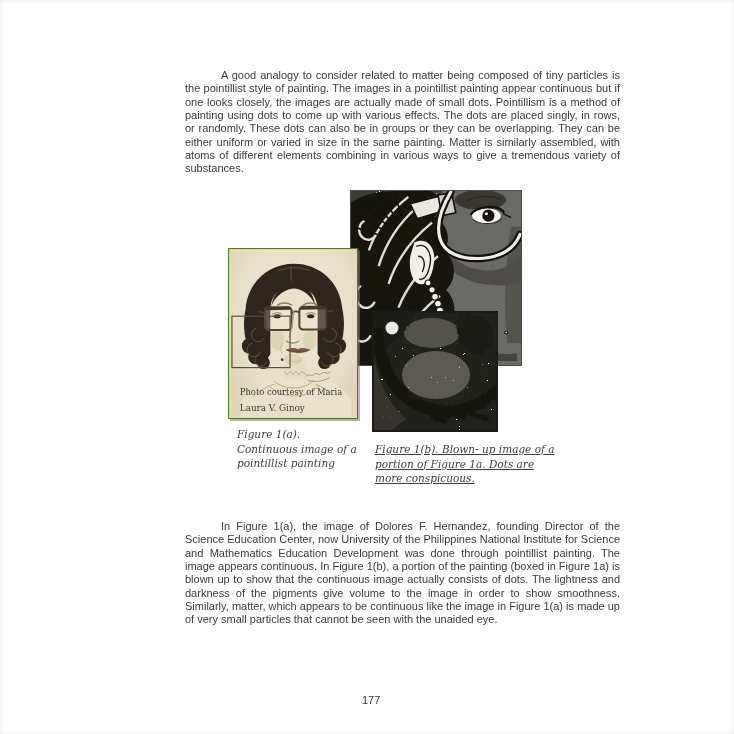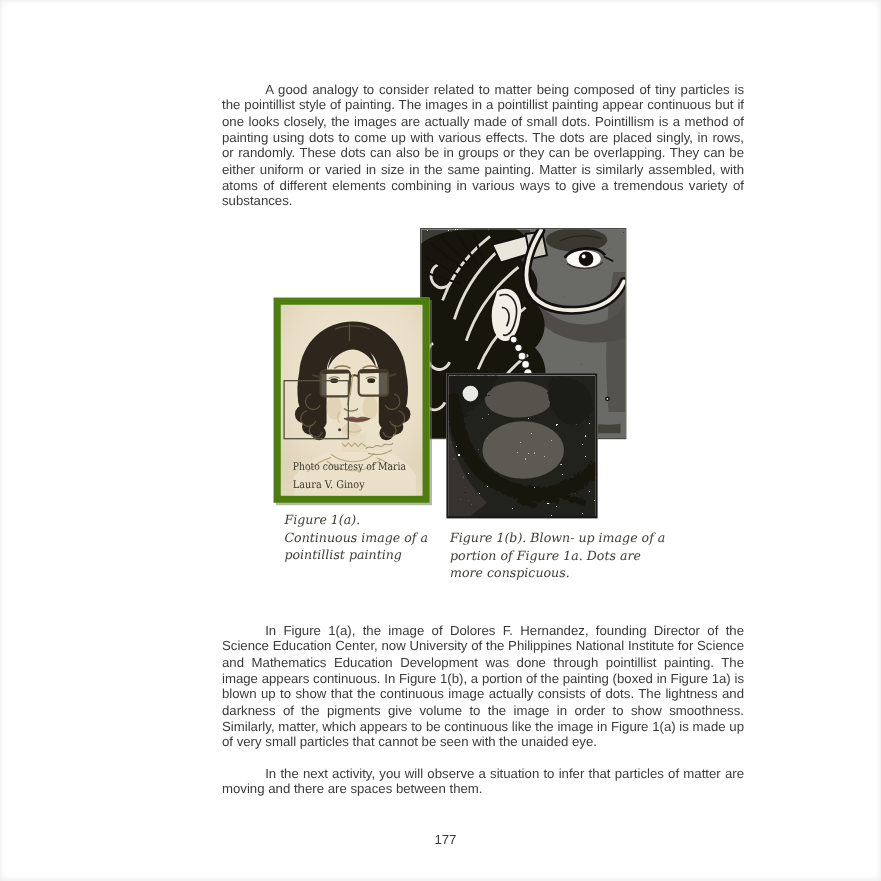--- a/index.html
+++ b/index.html
@@ -13,32 +13,32 @@
     font-size:11px;line-height:13.35px;text-align:justify;text-indent:36px;
     color:#3a3a3c;
   }
   #p1{top:57px}
   #p2{top:508px}
   #p3{top:627px}
 
   .fig1b{position:absolute;left:350px;top:190px;width:172px;height:176px;z-index:1;
     border:1px solid #4a4a46;box-sizing:border-box;background:#fbfbf8;}
   .fig1a{position:absolute;left:228px;top:248px;width:130px;height:171px;z-index:3;
-    border:6px solid #4d7c0f;box-sizing:border-box;background:#e8dec6;
+    border:1px solid #4d7c0f;box-sizing:border-box;background:#e8dec6;
     box-shadow:2px 2px 0 rgba(128,120,102,.55);}
   .inset{position:absolute;left:372px;top:311px;width:126px;height:121px;z-index:2;
     border:2px solid #1c1a18;box-sizing:border-box;background:#fcfcf9;}
   .fig1a svg,.fig1b svg,.inset svg{display:block;width:100%;height:100%;}
 
   .cap{
     position:absolute;font-family:"DejaVu Serif",serif;font-style:italic;
     font-size:10.5px;line-height:14.6px;color:#3e3e36;z-index:4;
   }
   .cap-a{left:237px;top:427px;width:124px;}
-  .cap-b{left:375px;top:442px;width:186px;}
+  .cap-b{left:375px;top:442px;width:186px;text-decoration:underline;}
 
   .pagenum{
     position:absolute;left:362px;top:694px;width:36px;text-align:left;
     font-size:11px;color:#3a3a3c;
   }
 </style>
 </head>
 <body>
 
 <div class="page">
@@ -262,16 +262,15 @@
         </g>
         <circle cx="18" cy="15" r="6.5" fill="#fbfbf7" opacity=".92"></circle>
       </svg>
     </div>
 
     <div class="cap cap-a">Figure 1(a). Continuous image of a pointillist painting</div>
     <div class="cap cap-b">Figure  1(b). Blown- up image of a portion of Figure 1a. Dots are more conspicuous.</div>
   </div>
 
   <p class="body-text" id="p2">In Figure 1(a), the image of Dolores F. Hernandez, founding Director of the Science Education Center, now University of the Philippines National Institute for Science and Mathematics Education Development was done through pointillist painting. The image appears continuous. In Figure 1(b), a portion of the painting (boxed in Figure 1a) is blown up to show that the continuous image actually consists of dots. The lightness and darkness of the pigments give volume to the image in order to show smoothness. Similarly, matter, which appears to be continuous like the image in Figure 1(a) is made up of very small particles that cannot be seen with the unaided eye.</p>
-  <p class="body-text" id="p3">In the next activity, you will observe a situation to infer that particles of matter are moving and there are spaces between them.</p>
 
   <div class="pagenum">177</div>
 </div>
 
 </body></html>

